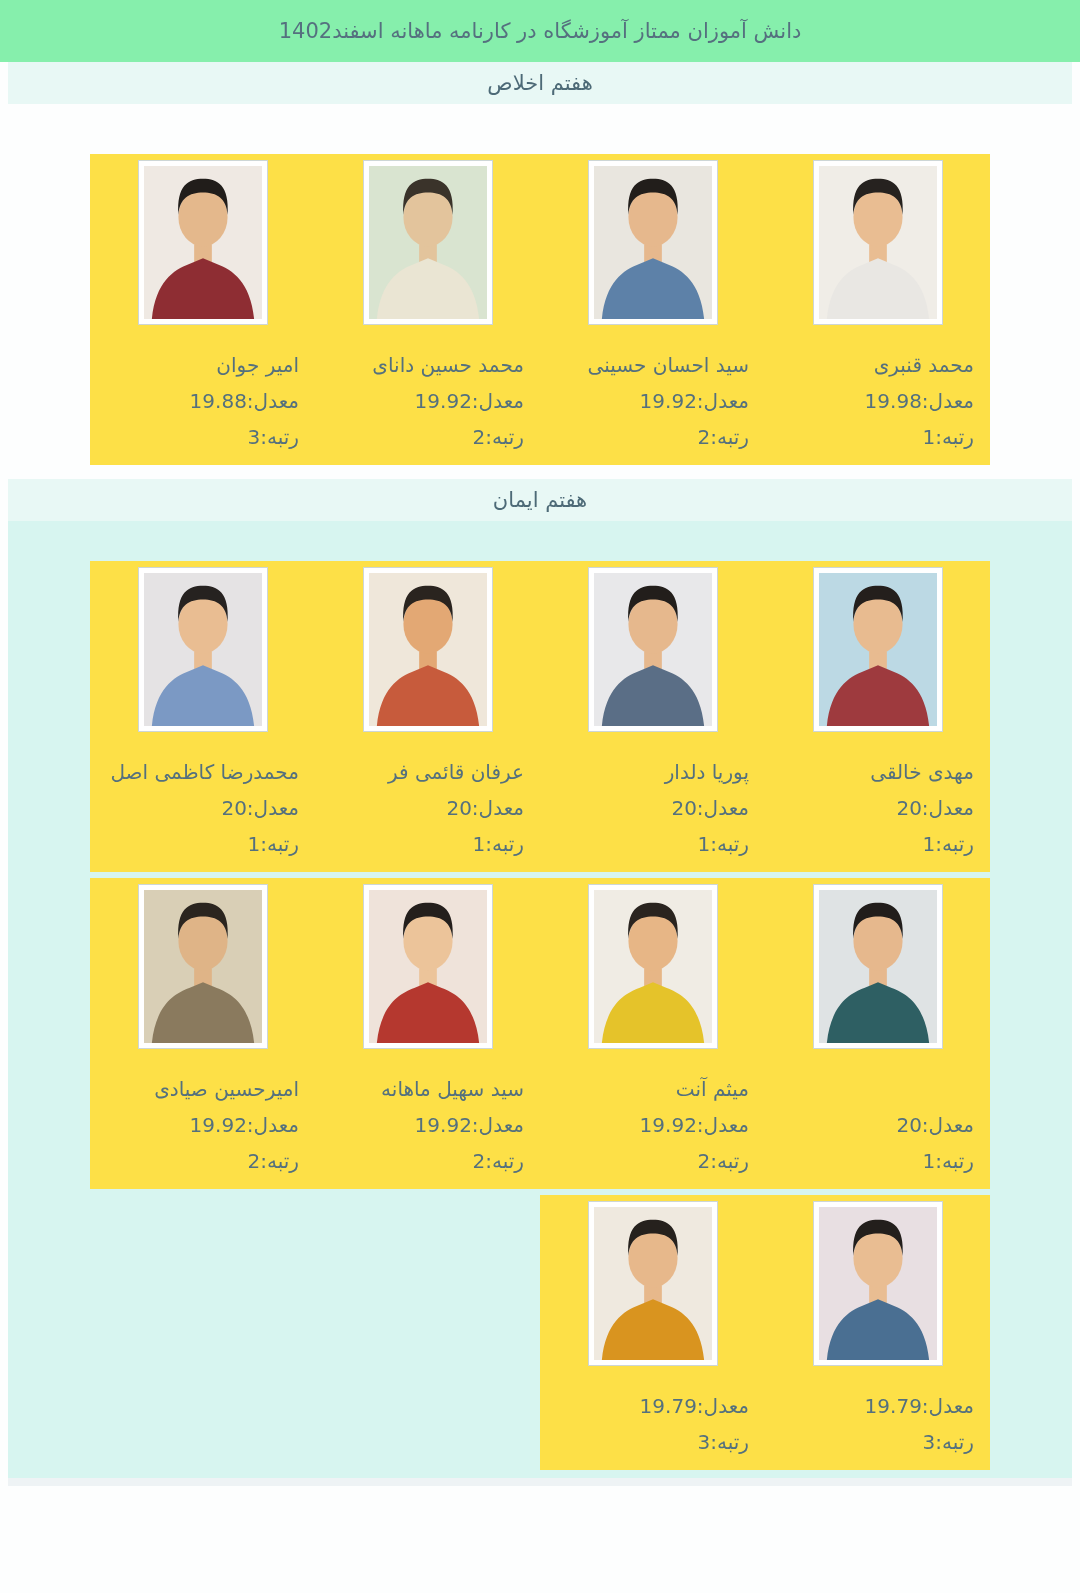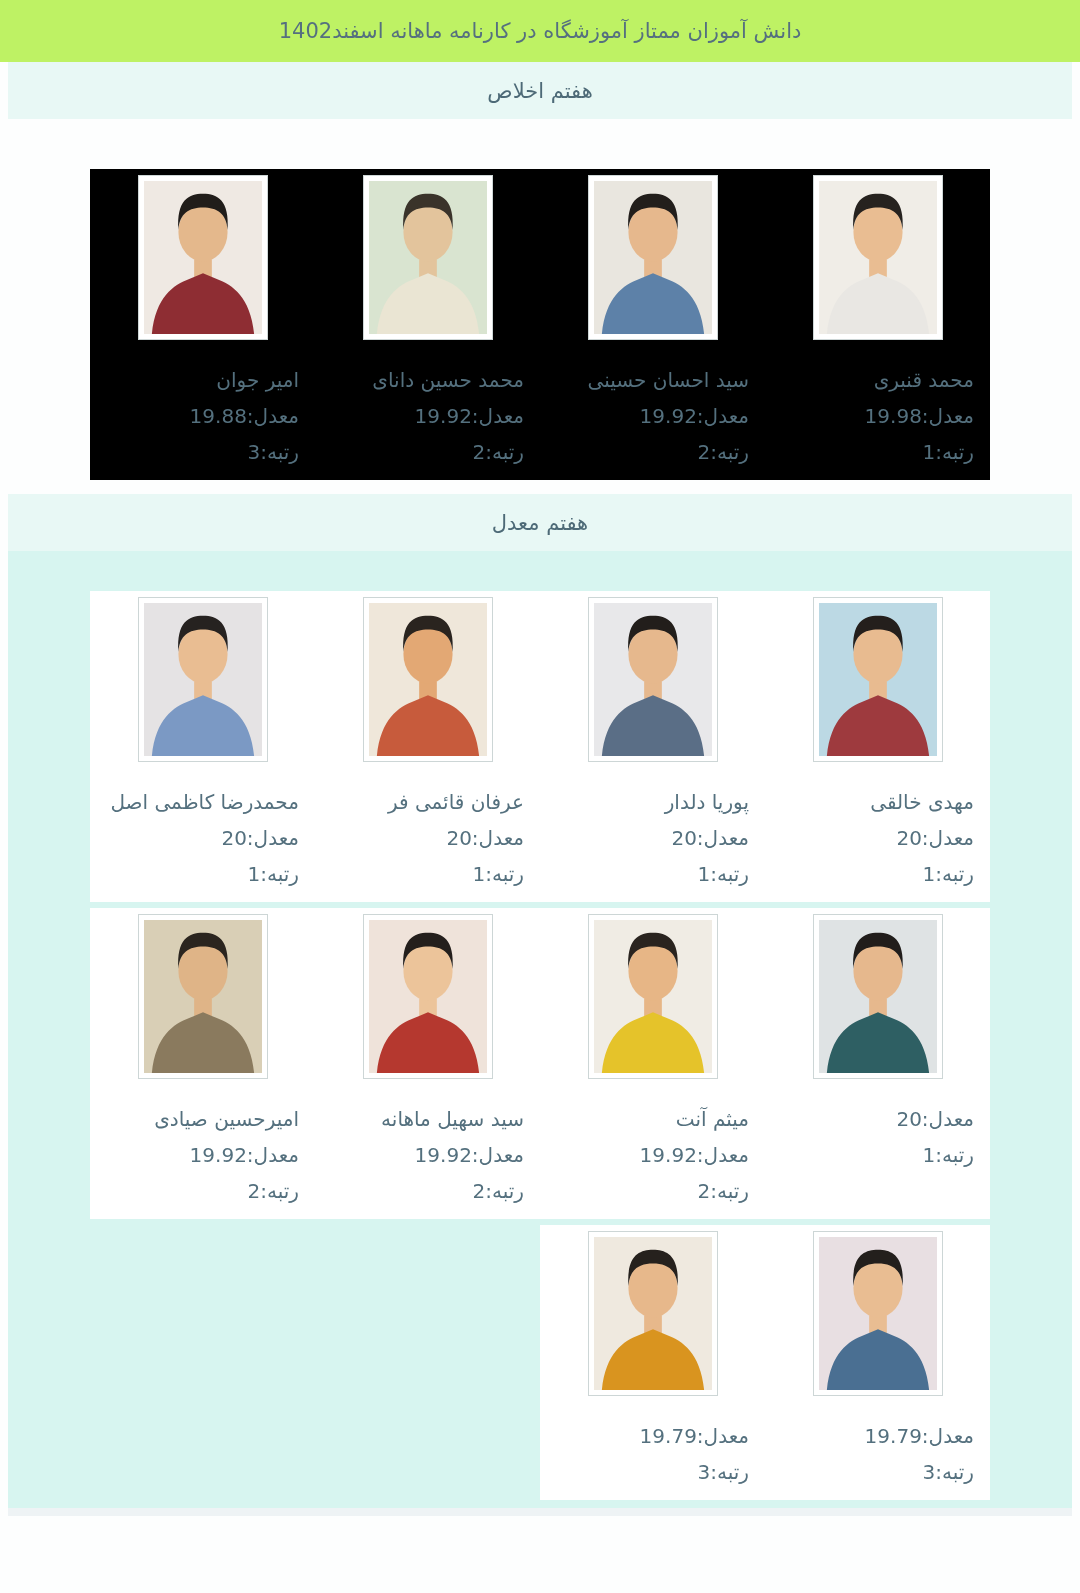--- a/index.html
+++ b/index.html
@@ -5,36 +5,36 @@
   html,body{margin:0;padding:0;}
   body{
     width:1080px;
     background:#fdfefe;
     font-family:"DejaVu Sans", sans-serif;
     color:#55707f;
   }
   .page{width:1080px;min-height:1593px;background:#fdfefe;}
   .page-title{
     height:62px;display:flex;align-items:center;justify-content:center;
-    font-size:21px;color:#55707f;background:#bef264;
+    font-size:21px;color:#55707f;background:#86efac;
   }
   .section-header{
-    margin:0 8px;height:57px;display:flex;align-items:center;justify-content:center;
+    margin:0 8px;height:42px;display:flex;align-items:center;justify-content:center;
     font-size:21px;color:#4d6a77;background:#e8f8f5;
   }
   .section--plain .section-body{padding:50px 0 14px;}
   .section--filled .section-body{margin:0 8px;background:#d7f5f0;padding:40px 0 2px;}
   .row{width:900px;margin:0 auto;display:flex;align-items:stretch;}
   .section--filled .row{margin-bottom:6px;}
   .card{
     width:225px;box-sizing:border-box;display:flex;flex-direction:column;align-items:center;
     padding:6px 0 10px;
   }
-  .section--plain .card{background:#000000;justify-content:center;}
-  .section--filled .card{background:#ffffff;}
+  .section--plain .card{background:#fde047;justify-content:center;}
+  .section--filled .card{background:#fde047;justify-content:space-between;}
   .photo-frame{
     width:130px;height:165px;box-sizing:border-box;background:#ffffff;
     border:1px solid #cdd6d6;padding:5px;
   }
   .portrait{width:100%;height:100%;display:block;}
   .card-text{
     width:100%;box-sizing:border-box;padding:22px 16px 0;
     text-align:right;font-size:20px;line-height:36px;color:#54707e;
   }
   .stat-line .stat-label{}
@@ -127,21 +127,21 @@
       </div>
       <div class="stat-line">
         <span class="stat-label">رتبه:</span><span class="stat-value">3</span>
       </div>
     </div>
   </div>
           </div>
         </div>
   </section>
       <section class="section section--filled">
-    <div class="section-header">هفتم معدل</div>
+    <div class="section-header">هفتم ایمان</div>
     <div class="section-body">
           <div class="row">
             <div class="card">
     <div class="photo-frame">
       <svg class="portrait" viewBox="0 0 120 156" preserveAspectRatio="none">
         <rect class="p-bg" x="0" y="0" width="120" height="156" fill="#bcd9e4"></rect>
         <rect class="p-neck" x="51" y="76" width="18" height="26" rx="5" fill="#e8bb90"></rect>
         <path class="p-shirt" d="M8,156 C12,118 30,106 46,100 L60,94 L74,100 C90,106 108,118 112,156 Z" fill="#9e3a3e"></path>
         <ellipse class="p-head" cx="60" cy="52" rx="25" ry="30" fill="#e8bb90"></ellipse>
         <path class="p-hair" d="M35,50 C33,20 45,13 60,13 C75,13 87,20 85,50 C84,33 74,27 60,27 C46,27 36,33 35,50 Z" fill="#241f1c"></path>

